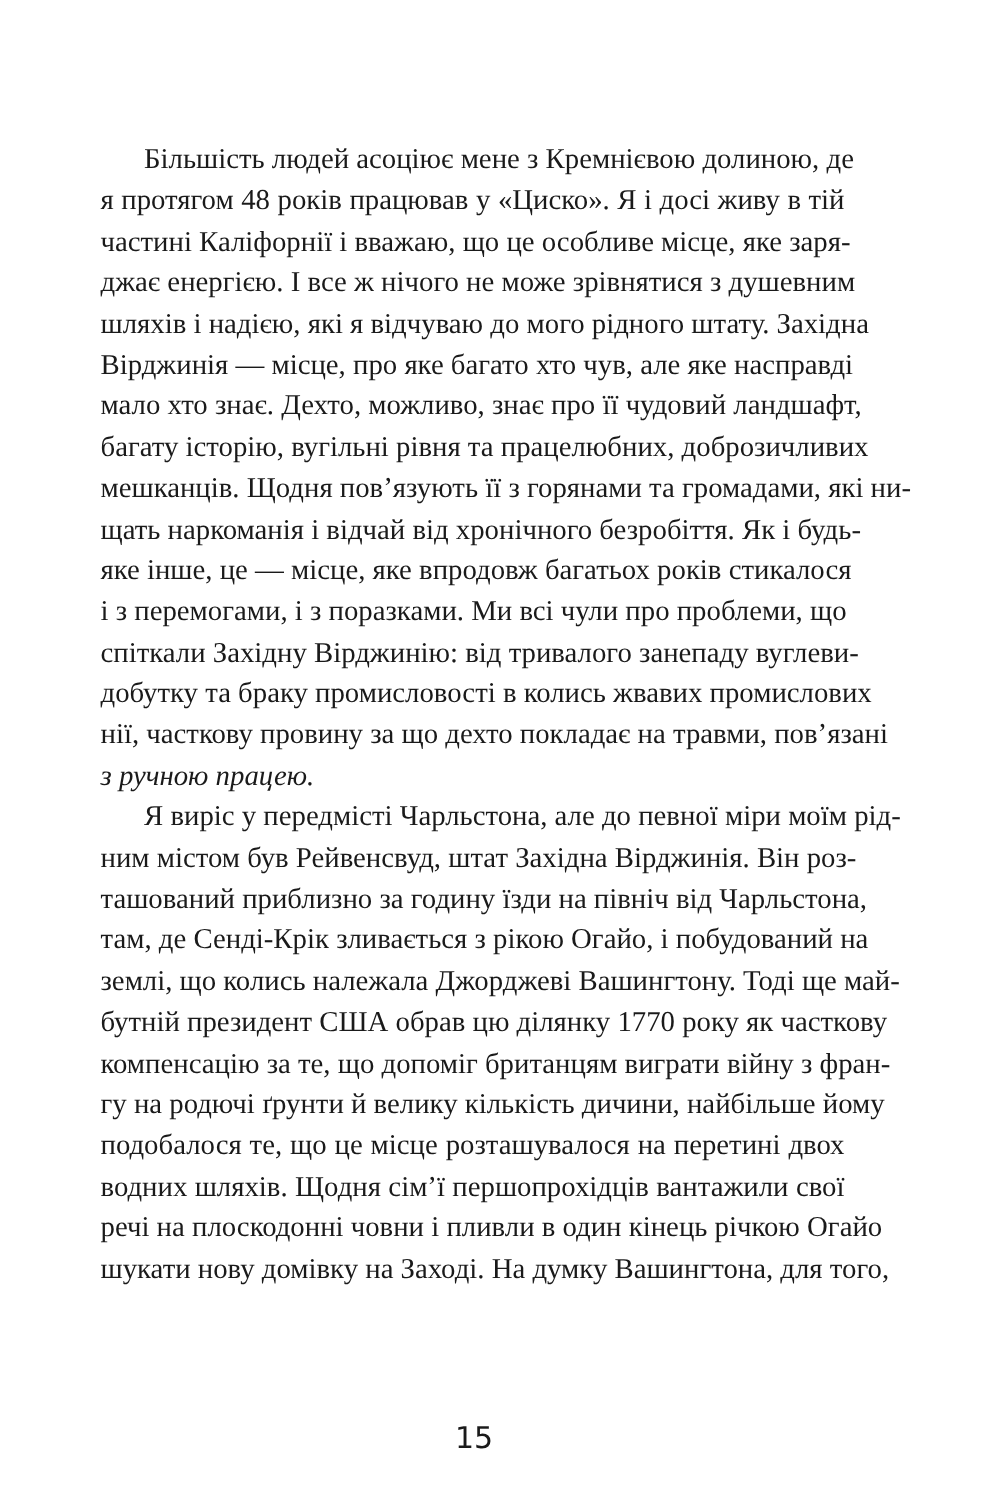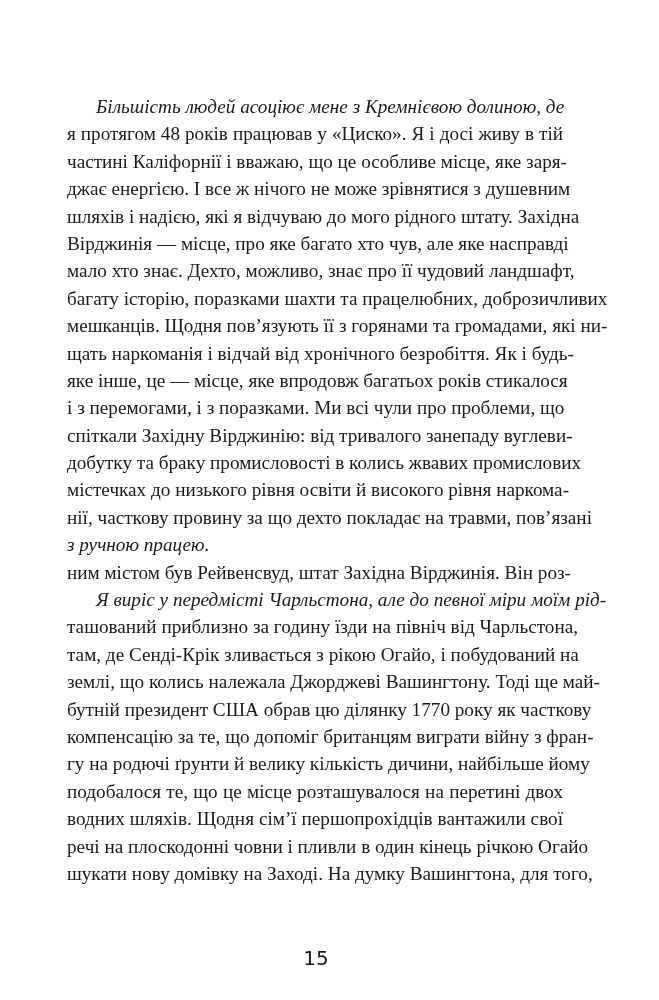--- a/index.html
+++ b/index.html
@@ -29,21 +29,20 @@
       height: 27.4px;
       text-align: justify;
       text-align-last: justify;
     }
     .line.last {
       text-align-last: left;
       font-style: italic;
     }
     .line.indent {
       padding-left: 29px;
-      font-style: italic;
     }
     .page-number {
       position: absolute;
       left: 0;
       width: 632px;
       top: 908px;
       text-align: center;
       font-family: "DejaVu Sans", "Liberation Sans", sans-serif;
       font-size: 20px;
       color: #1a1a1a;
@@ -55,34 +54,33 @@
 
 <div class="text-block">
   <div class="paragraph">
     <span class="line indent">Більшість людей асоціює мене з Кремнієвою долиною, де</span>
     <span class="line">я протягом 48 років працював у «Циско». Я і досі живу в тій</span>
     <span class="line">частині Каліфорнії і вважаю, що це особливе місце, яке заря-</span>
     <span class="line">джає енергією. І все ж нічого не може зрівнятися з душевним</span>
     <span class="line">шляхів і надією, які я відчуваю до мого рідного штату. Західна</span>
     <span class="line">Вірджинія — місце, про яке багато хто чув, але яке насправді</span>
     <span class="line">мало хто знає. Дехто, можливо, знає про її чудовий ландшафт,</span>
-    <span class="line">багату історію, поразками шахти та працелюбних, доброзичливих</span>
+    <span class="line">багату історію, вугільні рівня та працелюбних, доброзичливих</span>
     <span class="line">мешканців. Щодня пов’язують її з горянами та громадами, які ни-</span>
     <span class="line">щать наркоманія і відчай від хронічного безробіття. Як і будь-</span>
     <span class="line">яке інше, це — місце, яке впродовж багатьох років стикалося</span>
     <span class="line">і з перемогами, і з поразками. Ми всі чули про проблеми, що</span>
     <span class="line">спіткали Західну Вірджинію: від тривалого занепаду вуглеви-</span>
     <span class="line">добутку та браку промисловості в колись жвавих промислових</span>
-    <span class="line">містечках до низького рівня освіти й високого рівня наркома-</span>
     <span class="line">нії, часткову провину за що дехто покладає на травми, пов’язані</span>
     <span class="line last">з ручною працею.</span>
   </div>
   <div class="paragraph">
+    <span class="line indent">Я виріс у передмісті Чарльстона, але до певної міри моїм рід-</span>
     <span class="line">ним містом був Рейвенсвуд, штат Західна Вірджинія. Він роз-</span>
-    <span class="line indent">Я виріс у передмісті Чарльстона, але до певної міри моїм рід-</span>
     <span class="line">ташований приблизно за годину їзди на північ від Чарльстона,</span>
     <span class="line">там, де Сенді-Крік зливається з рікою Огайо, і побудований на</span>
     <span class="line">землі, що колись належала Джорджеві Вашингтону. Тоді ще май-</span>
     <span class="line">бутній президент США обрав цю ділянку 1770 року як часткову</span>
     <span class="line">компенсацію за те, що допоміг британцям виграти війну з фран-</span>
     <span class="line">гу на родючі ґрунти й велику кількість дичини, найбільше йому</span>
     <span class="line">подобалося те, що це місце розташувалося на перетині двох</span>
     <span class="line">водних шляхів. Щодня сім’ї першопрохідців вантажили свої</span>
     <span class="line">речі на плоскодонні човни і пливли в один кінець річкою Огайо</span>
     <span class="line">шукати нову домівку на Заході. На думку Вашингтона, для того,</span>

